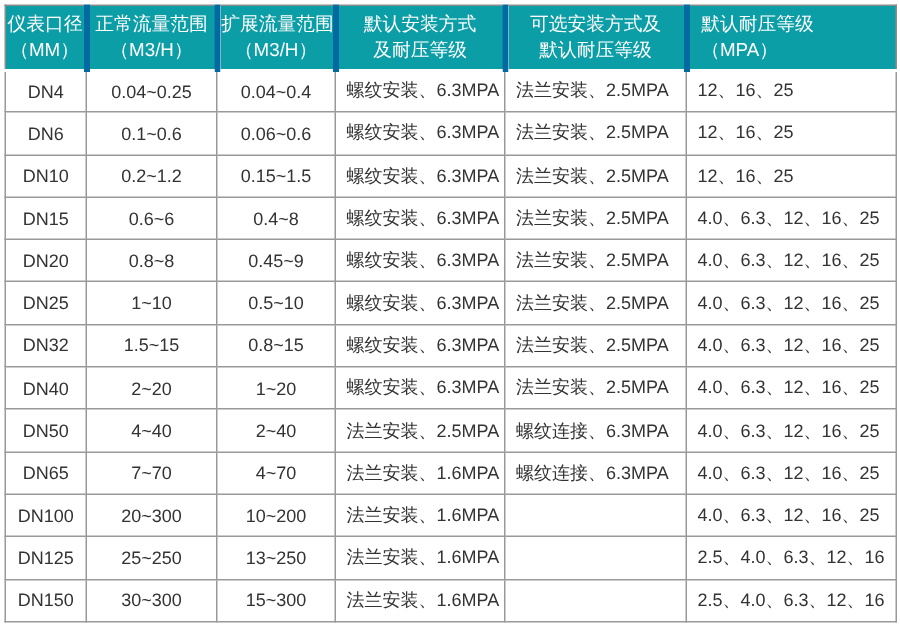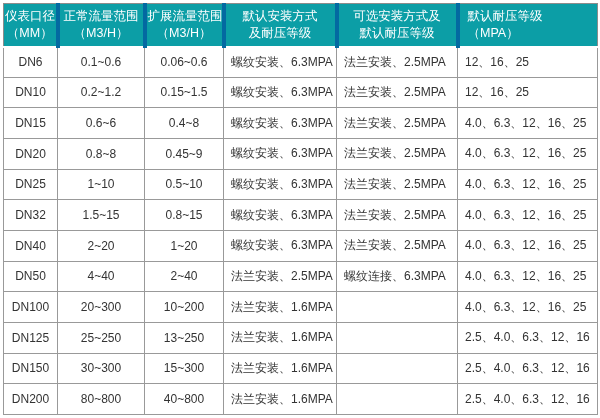--- a/index.html
+++ b/index.html
@@ -91,20 +91,28 @@
           <div>默认耐压等级</div>
         </th>
         <th class="left">
           <div>默认耐压等级</div>
           <div>（MPA）</div>
         </th>
       </tr>
     </thead>
     <tbody>
         <tr>
+          <td>DN4</td>
+          <td>0.04~0.25</td>
+          <td>0.04~0.4</td>
+          <td class="left">螺纹安装、6.3MPA</td>
+          <td class="left">法兰安装、2.5MPA</td>
+          <td class="left">12、16、25</td>
+        </tr>
+        <tr>
           <td>DN6</td>
           <td>0.1~0.6</td>
           <td>0.06~0.6</td>
           <td class="left">螺纹安装、6.3MPA</td>
           <td class="left">法兰安装、2.5MPA</td>
           <td class="left">12、16、25</td>
         </tr>
         <tr>
           <td>DN10</td>
           <td>0.2~1.2</td>
@@ -155,46 +163,46 @@
         </tr>
         <tr>
           <td>DN50</td>
           <td>4~40</td>
           <td>2~40</td>
           <td class="left">法兰安装、2.5MPA</td>
           <td class="left">螺纹连接、6.3MPA</td>
           <td class="left">4.0、6.3、12、16、25</td>
         </tr>
         <tr>
+          <td>DN65</td>
+          <td>7~70</td>
+          <td>4~70</td>
+          <td class="left">法兰安装、1.6MPA</td>
+          <td class="left">螺纹连接、6.3MPA</td>
+          <td class="left">4.0、6.3、12、16、25</td>
+        </tr>
+        <tr>
           <td>DN100</td>
           <td>20~300</td>
           <td>10~200</td>
           <td class="left">法兰安装、1.6MPA</td>
           <td class="left"></td>
           <td class="left">4.0、6.3、12、16、25</td>
         </tr>
         <tr>
           <td>DN125</td>
           <td>25~250</td>
           <td>13~250</td>
           <td class="left">法兰安装、1.6MPA</td>
           <td class="left"></td>
           <td class="left">2.5、4.0、6.3、12、16</td>
         </tr>
         <tr>
           <td>DN150</td>
           <td>30~300</td>
           <td>15~300</td>
-          <td class="left">法兰安装、1.6MPA</td>
-          <td class="left"></td>
-          <td class="left">2.5、4.0、6.3、12、16</td>
-        </tr>
-        <tr>
-          <td>DN200</td>
-          <td>80~800</td>
-          <td>40~800</td>
           <td class="left">法兰安装、1.6MPA</td>
           <td class="left"></td>
           <td class="left">2.5、4.0、6.3、12、16</td>
         </tr>
       </tbody>
   </table>
 </div>
 
 </body></html>

